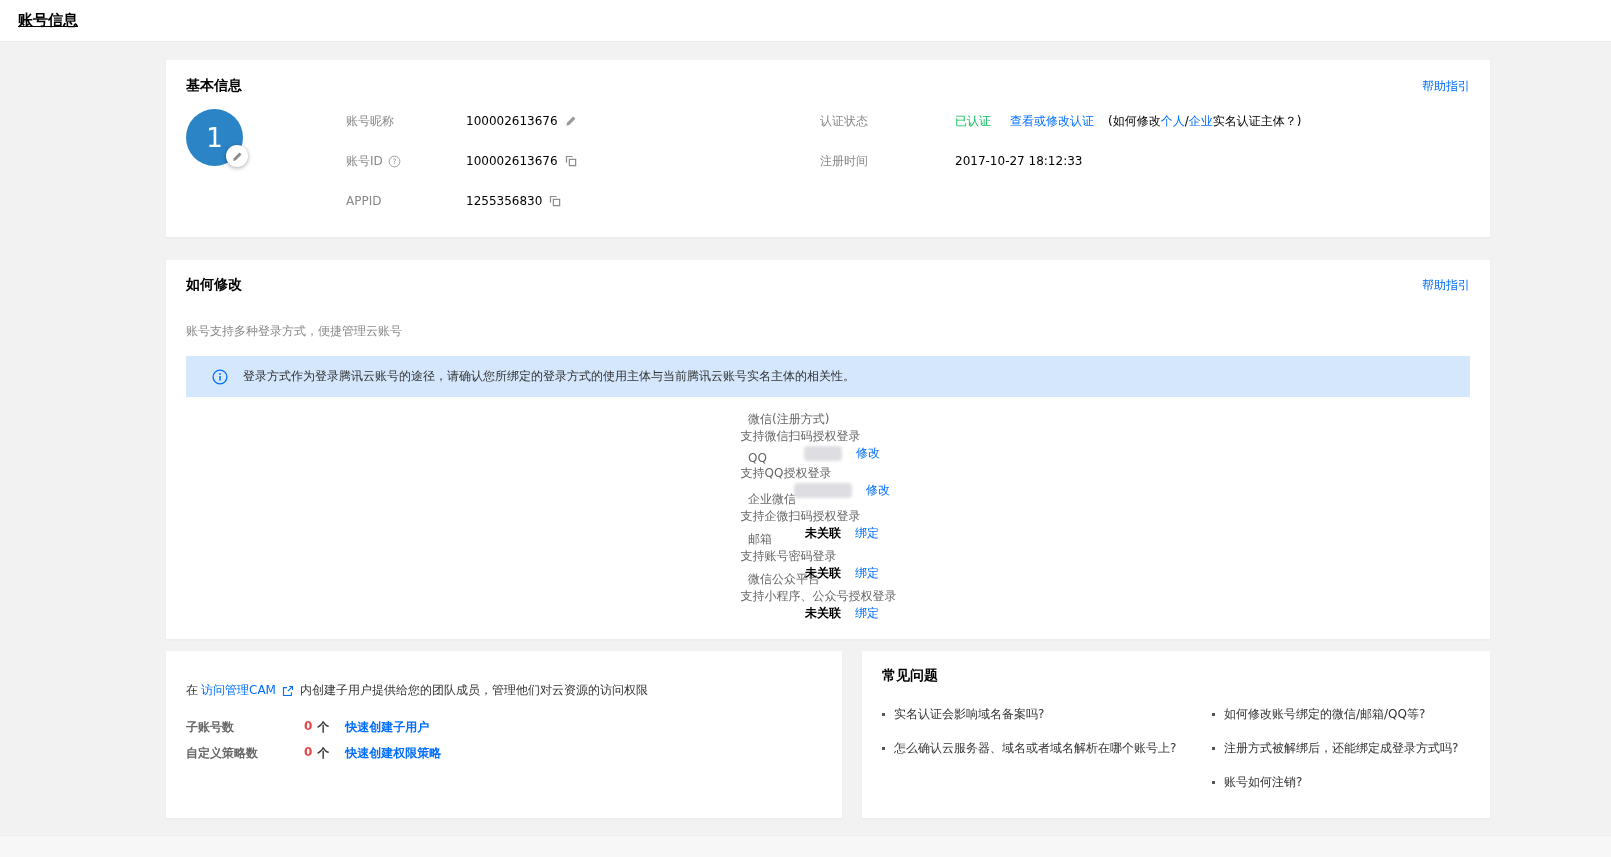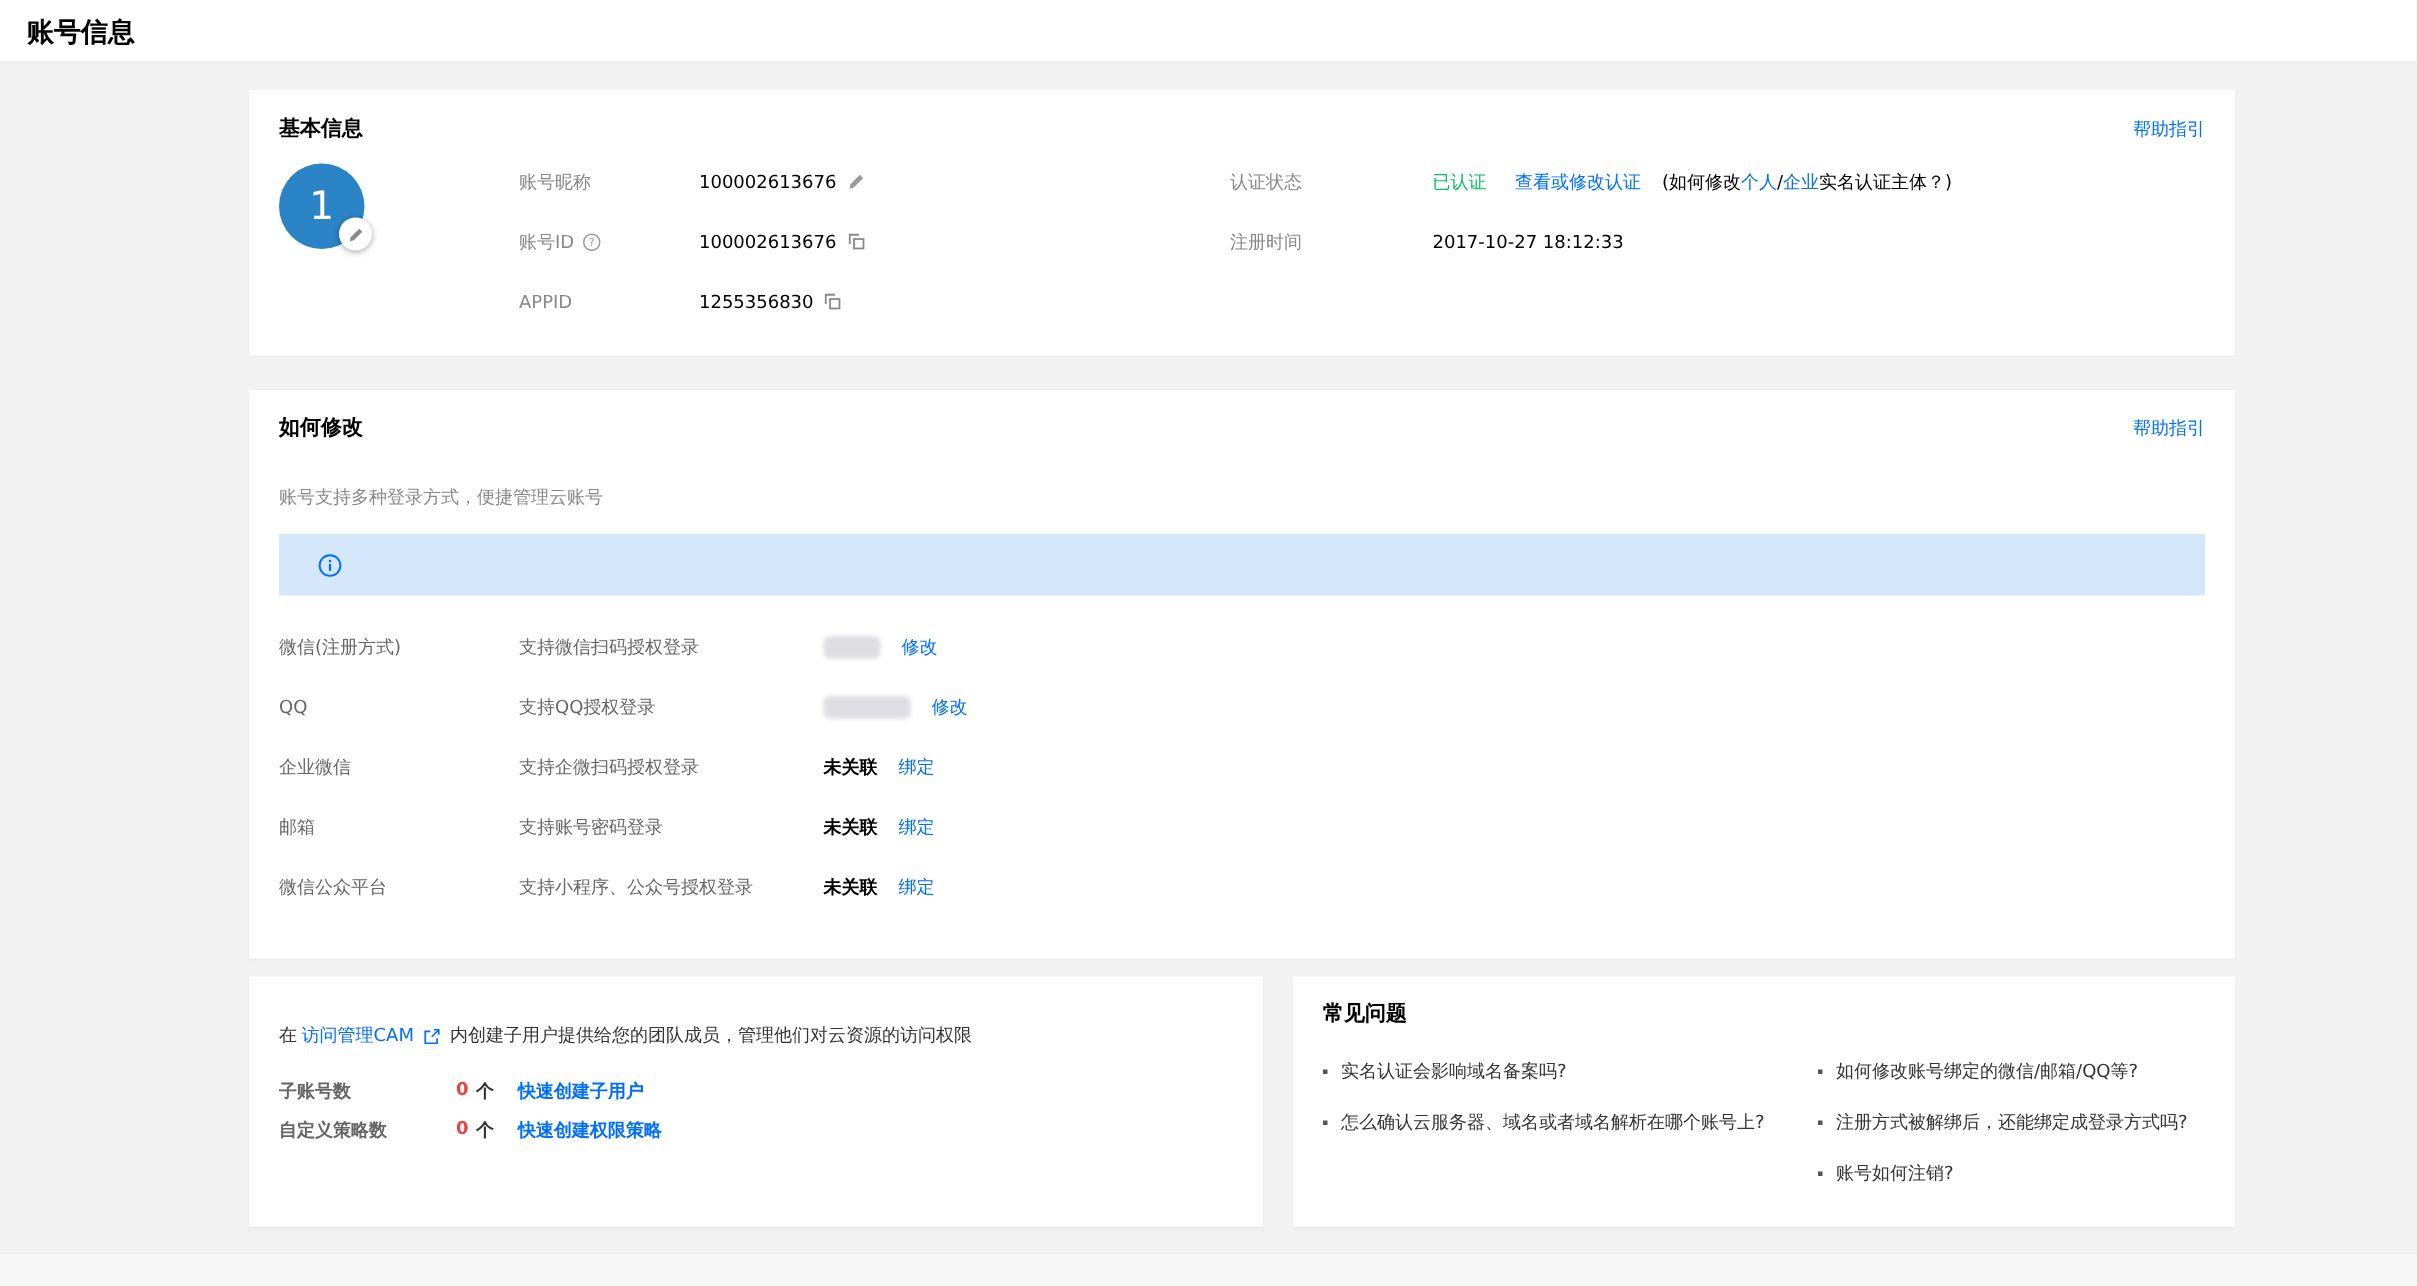--- a/index.html
+++ b/index.html
@@ -10,21 +10,21 @@
     font-size: 12px;
     color: #333;
     overflow: hidden;
   }
   a { text-decoration: none; cursor: pointer; }
   .link { color: #006eff; }
   .page-header {
     height: 42px; background: #fff; border-bottom: 1px solid #ececec;
     display: flex; align-items: center; padding-left: 18px;
   }
-  .page-title { font-size: 18px; font-weight: bold; color: #000; }
+  .page-title { font-size: 15px; font-weight: bold; color: #000; text-decoration: underline; }
   .content { margin-left: 166px; width: 1324px; }
   .card {
     background: #fff; box-shadow: 0 1px 2px rgba(0,0,0,.04);
   }
   .card-head { display: flex; justify-content: space-between; align-items: center; }
   .card-title { font-size: 14px; font-weight: bold; color: #000; }
   .help-link { font-size: 12px; }
 
   
   .card-basic { margin-top: 18px; height: 177px; padding: 17px 20px; }
@@ -53,21 +53,21 @@
 
   
   .card-login { margin-top: 23px; padding: 16px 20px 28px; }
   .card-subtitle { margin-top: 29px; color: #888; }
   .banner {
     margin-top: 16px; height: 41px; background: #d4e7fd;
     display: flex; align-items: center; padding-left: 26px;
   }
   .banner-text { margin-left: 15px; color: #333; }
   .lm-rows { margin-top: 14px; }
-  .lm-row { height: 40px; display: flex; align-items: center; }
+  .lm-row { height: 40px; display: flex; align-items: center; flex-direction: column; }
   .lm-name { width: 160px; color: #666; }
   .lm-desc { width: 175px; color: #666; }
   .lm-status { display: flex; align-items: center; padding-left: 28px; }
   .mask {
     display: inline-block; height: 15px; width: 38px; border-radius: 4px;
     background: #dedee2; filter: blur(1.5px); margin-right: 14px;
   }
   .mask[data-size="lg"] { width: 58px; }
   .status-text { font-weight: bold; color: #000; }
   .status-text:not(:empty) { margin-right: 14px; }
@@ -186,20 +186,21 @@
     </div>
     <div class="card-subtitle">账号支持多种登录方式，便捷管理云账号</div>
     <div class="banner">
       <span>
         <svg viewBox="0 0 16 16" width="16" height="16">
             <circle cx="8" cy="8" r="6.9" fill="none" stroke="#006eff" stroke-width="1.3"></circle>
             <rect x="7.25" y="7" width="1.5" height="4.6" fill="#006eff"></rect>
             <rect x="7.25" y="4.2" width="1.5" height="1.7" fill="#006eff"></rect>
           </svg>
       </span>
+      <span class="banner-text">登录方式作为登录腾讯云账号的途径，请确认您所绑定的登录方式的使用主体与当前腾讯云账号实名主体的相关性。</span>
     </div>
     <div class="lm-rows">
 
         <div class="lm-row">
           <div class="lm-name">微信(注册方式)</div>
           <div class="lm-desc">支持微信扫码授权登录</div>
           <div class="lm-status">
             <span class="mask" data-size="sm"></span>
             <span class="status-text"></span>
             <a class="link">修改</a>

